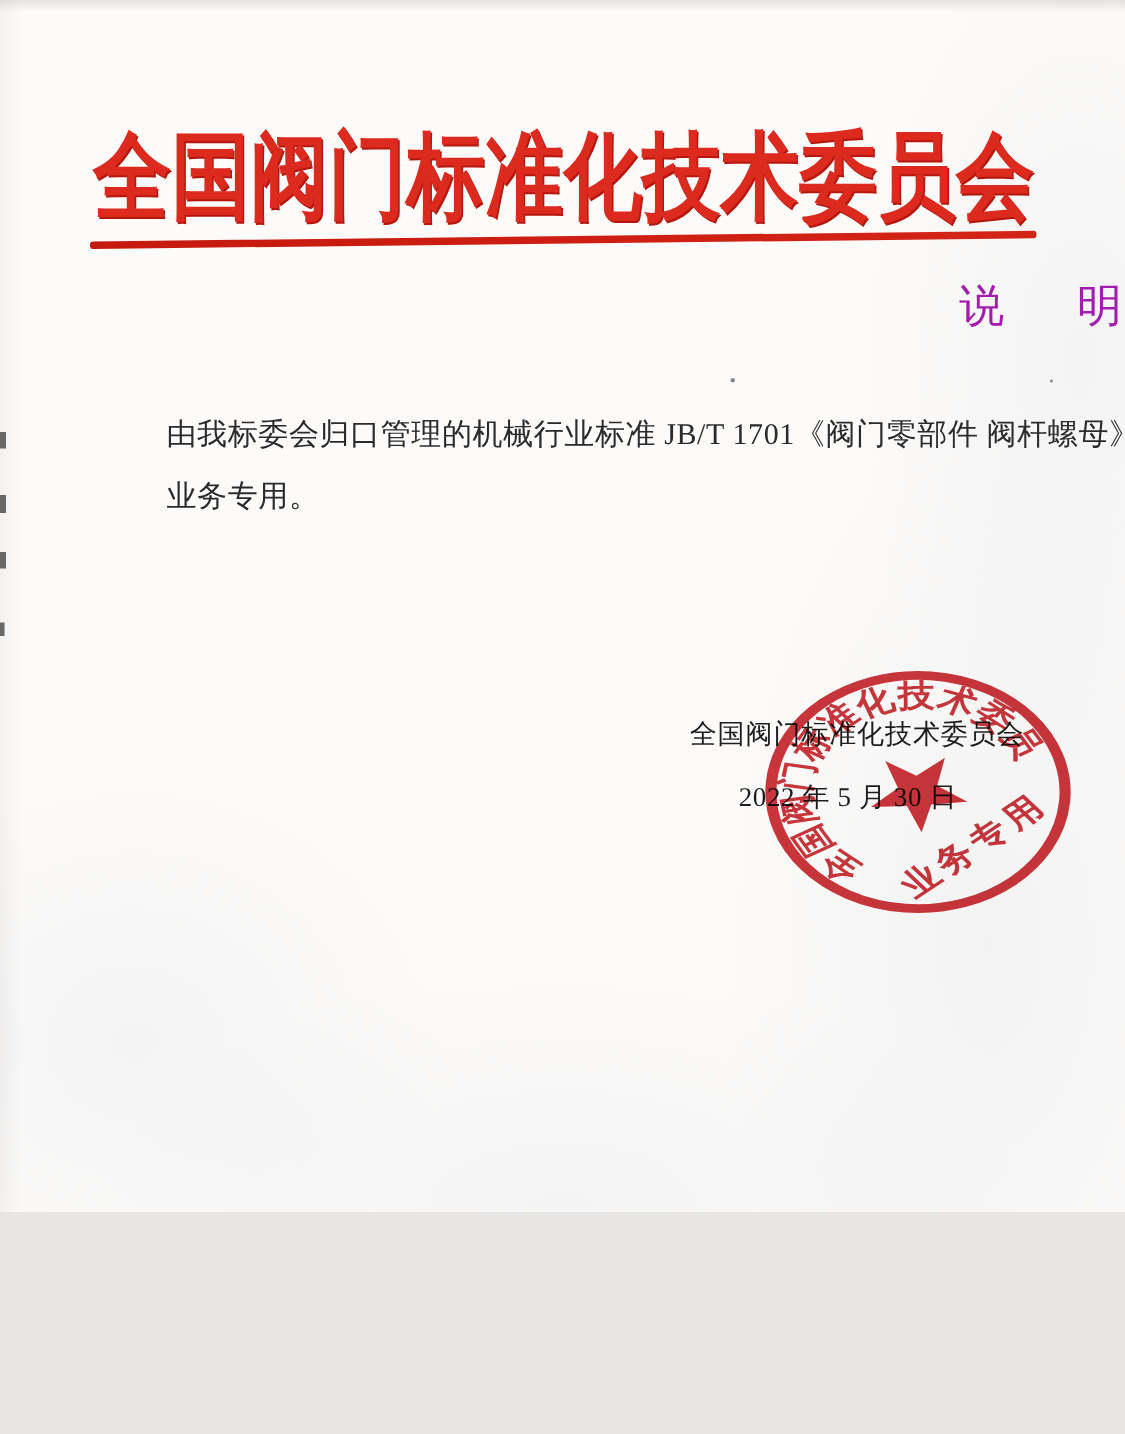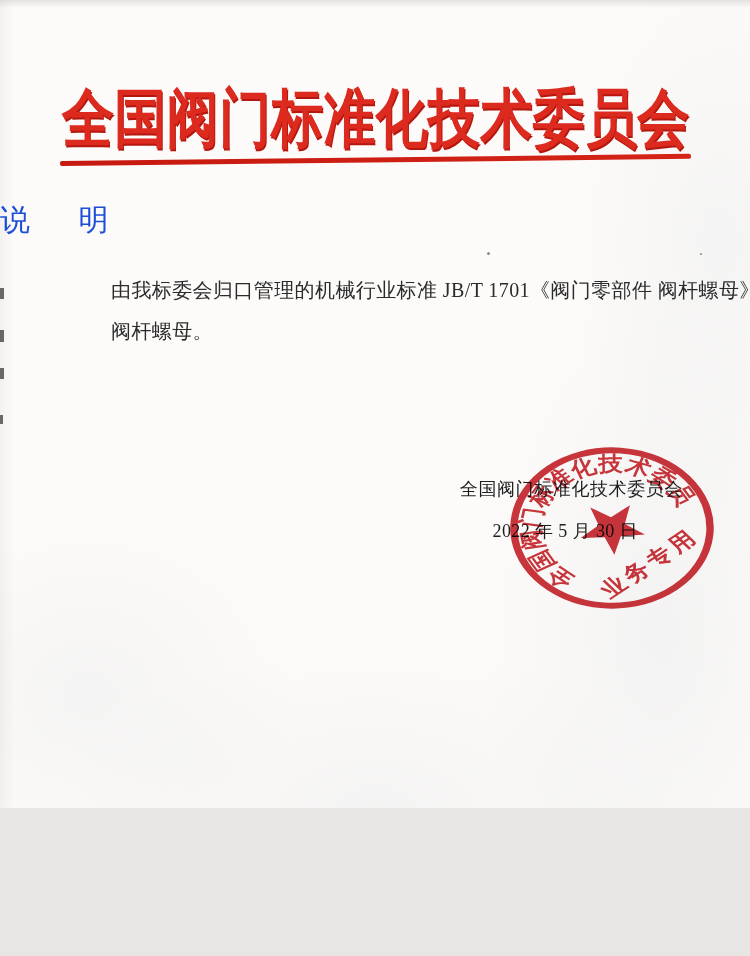--- a/index.html
+++ b/index.html
@@ -31,22 +31,22 @@
     transform:scaleY(1.22);transform-origin:0 0;
     white-space:nowrap;
   }
   .rule{
     position:absolute;left:60px;top:161px;width:631px;height:5px;
     background:linear-gradient(90deg,#c6190f,#d42417);
     transform:rotate(-0.65deg);transform-origin:left center;
     border-radius:2px;
   }
   .doc-title{
-    position:absolute;left:0;top:200px;width:750px;
-    text-align:left;font-size:30px;color:#1d4ed8;
+    position:absolute;left:0;top:184px;width:750px;
+    text-align:right;font-size:30px;color:#a21caf;
     white-space:pre;word-spacing:37px;letter-spacing:2px;
   }
   .body-block{
     position:absolute;left:71px;top:270px;width:648px;
     font-size:20px;color:#2b2b2b;
   }
   .body-line{line-height:41px;white-space:nowrap;letter-spacing:0.4px;}
   .body-line.indent{padding-left:40px;}
   .closing-signature{
     position:absolute;top:477px;right:67px;
@@ -77,21 +77,21 @@
   <div class="dot" style="left:487px;top:252px;width:3px;height:3px;"></div>
   <div class="dot" style="left:700px;top:253px;width:2px;height:2px;"></div>
 
   <div class="letterhead">全国阀门标准化技术委员会</div>
   <div class="rule"></div>
 
   <div class="doc-title">说 明</div>
 
   <div class="body-block">
     <div class="body-line indent">由我标委会归口管理的机械行业标准 JB/T 1701《阀门零部件 阀杆螺母》，</div>
-    <div class="body-line indent">阀杆螺母。</div>
+    <div class="body-line indent">业务专用。</div>
   </div>
 
   <div class="closing-signature">全国阀门标准化技术委员会</div>
   <div class="closing-date">2022 年 5 月 30 日</div>
 
   <svg class="stamp" viewBox="0 0 200 200" preserveAspectRatio="none" xmlns="http://www.w3.org/2000/svg" xmlns:xlink="http://www.w3.org/1999/xlink">
     <defs>
       <path id="arcPath" d="M 36.1 123.3 A 68 68 0 1 1 163.9 123.3" fill="none"></path>
     </defs>
     <g transform="rotate(-40 100 100)" fill="#c7242b" stroke="none">

